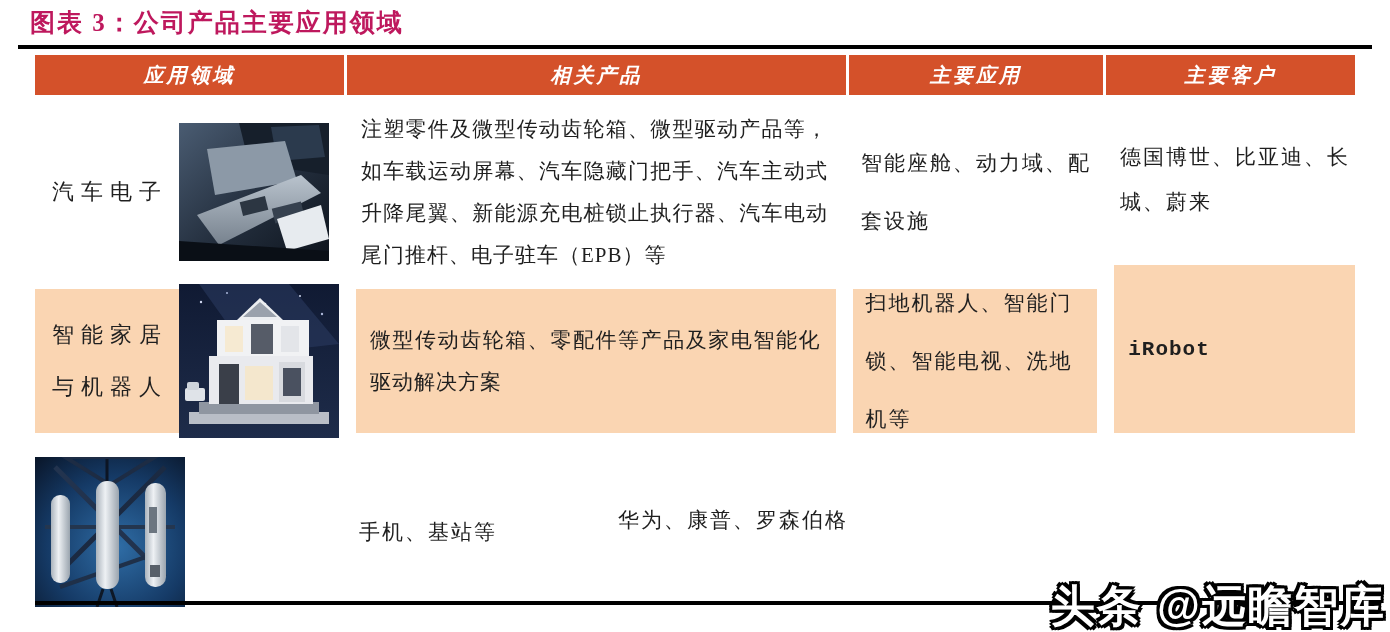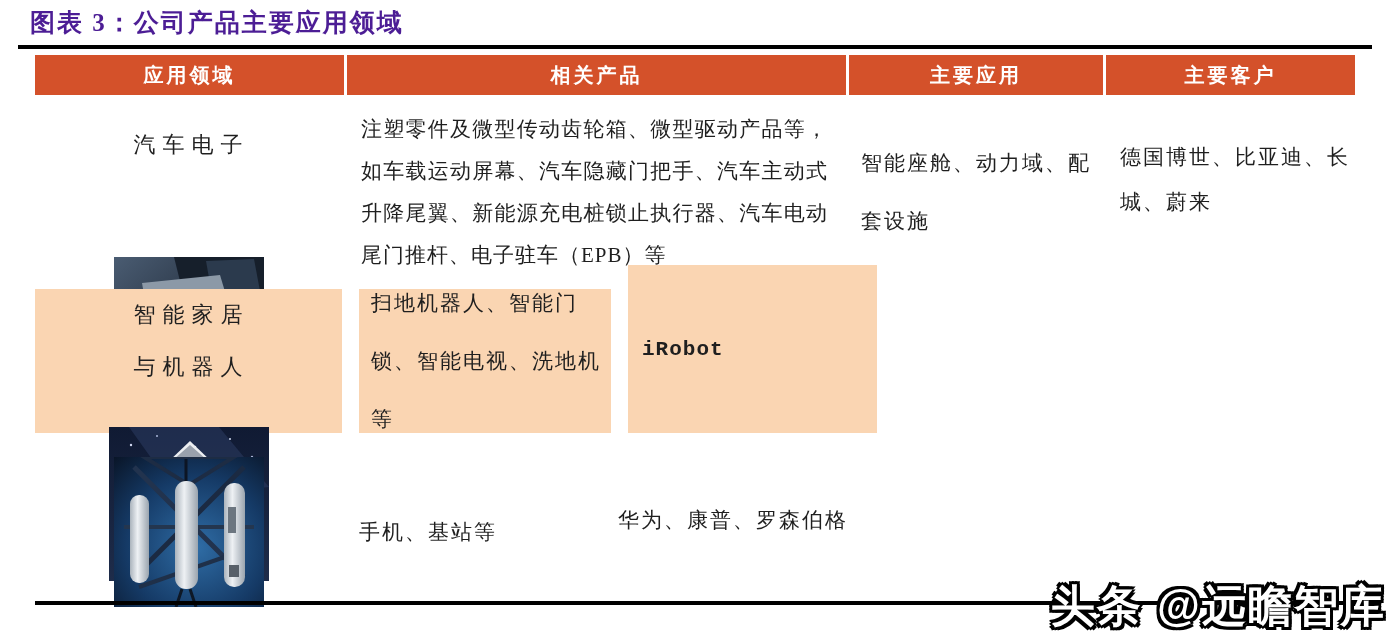--- a/index.html
+++ b/index.html
@@ -3,41 +3,42 @@
 <meta charset="utf-8">
 <style>
   html,body{margin:0;padding:0;}
   body{
     width:1390px;height:632px;position:relative;background:#ffffff;
     font-family:"Liberation Serif","DejaVu Serif",serif;
     color:#1f1f1f;overflow:hidden;
   }
   .title{
     position:absolute;left:30px;top:6px;
-    font-size:25px;font-weight:bold;color:#4c1d95;
+    font-size:25px;font-weight:bold;color:#be185d;
     letter-spacing:2px;
     font-family:"Liberation Serif","DejaVu Serif",serif;
   }
   .title-rule{position:absolute;left:18px;top:45px;width:1354px;height:4px;background:#000;}
   .tbl{position:absolute;left:35px;top:55px;width:1320px;}
   .thead{display:flex;height:40px;}
   .th{
     background:#D4512A;color:#fff;font-weight:bold;font-size:20px;
     display:flex;align-items:center;justify-content:center;
     letter-spacing:3px;box-sizing:border-box;
     font-family:"Liberation Sans","DejaVu Sans",sans-serif;
+    font-style:italic;
   }
   .th:not(:last-child){border-right:3px solid #fff;}
   .c1{width:312px;} .c2{width:502px;} .c3{width:257px;} .c4{width:249px;}
   .trow{display:flex;}
   .r1{height:170px;} .r2{height:168px;gap:12px;} .r3{height:174px;}
   .td{box-sizing:border-box;display:flex;align-items:center;font-size:21px;}
   .trow .td:not(:last-child){border-right:5px solid #fff;margin-top:24px;}
   .hl .td{background:#FAD5B2;}
-  .areacell{display:flex;align-items:center;flex-direction:column;}
+  .areacell{display:flex;align-items:center;}
   .arealabel{
     width:138px;flex:0 0 138px;text-align:center;
     font-size:22px;letter-spacing:7px;line-height:52px;
     padding-left:6px;
   }
   .cellimg{flex:0 0 auto;line-height:0;}
   .products{padding:4px 16px 4px 14px;line-height:42px;letter-spacing:1px;text-align:justify;}
   .apps{padding:4px 6px 4px 12px;line-height:58px;letter-spacing:2px;}
   .custs{padding:4px 4px 4px 14px;line-height:45px;letter-spacing:2px;}
   .custs.mono{font-family:Liberation Mono, monospace;letter-spacing:1px;font-weight:bold;}
@@ -129,20 +130,21 @@
           <rect x="46" y="42" width="18" height="26" fill="#f6ead2"></rect>
           <rect x="72" y="40" width="22" height="30" fill="#565c68"></rect>
           <rect x="102" y="42" width="18" height="26" fill="#e3e5e9"></rect>
           <polygon points="58,36 104,36 81,14" fill="#eceef1"></polygon>
           <polygon points="64,33 98,33 81,18" fill="#9aa1ac"></polygon>
           <rect x="6" y="104" width="20" height="13" rx="2" fill="#dfe3e8"></rect>
           <rect x="8" y="98" width="12" height="8" rx="2" fill="#cdd3da"></rect>
         </svg>
       </div>
     </div>
+    <div class="td c2 products">微型传动齿轮箱、零配件等产品及家电智能化驱动解决方案</div>
     <div class="td c3 apps">扫地机器人、智能门锁、智能电视、洗地机等</div>
     <div class="td c4 custs mono">iRobot</div>
   </div>
 
   <div class="trow r3">
     <div class="td c1 areacell">
       <div class="cellimg">
         <svg width="150" height="150" viewBox="0 0 150 150">
           <defs>
             <radialGradient id="g3bg" cx="0.55" cy="0.6" r="0.85">

